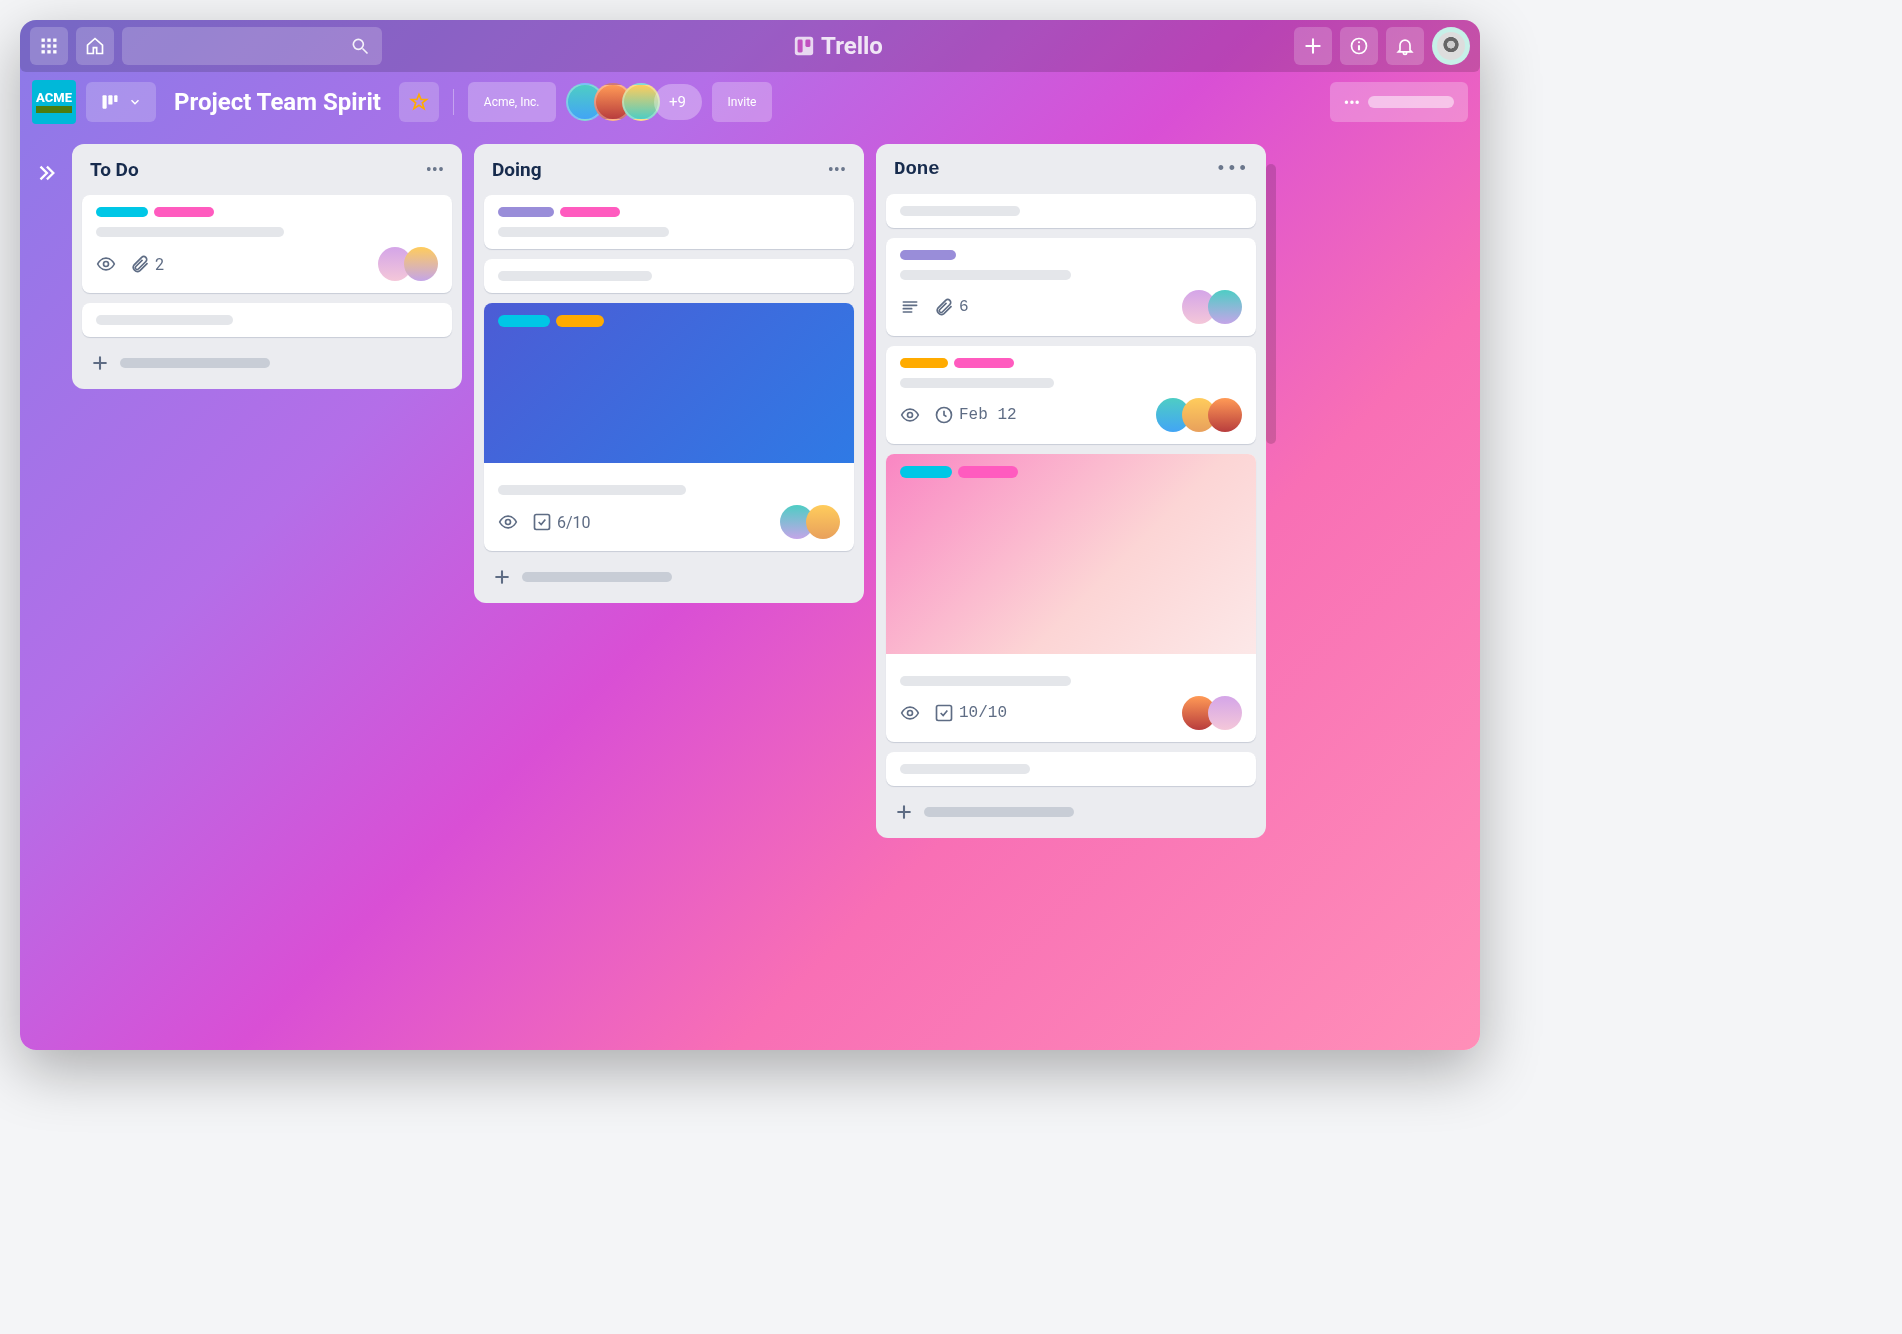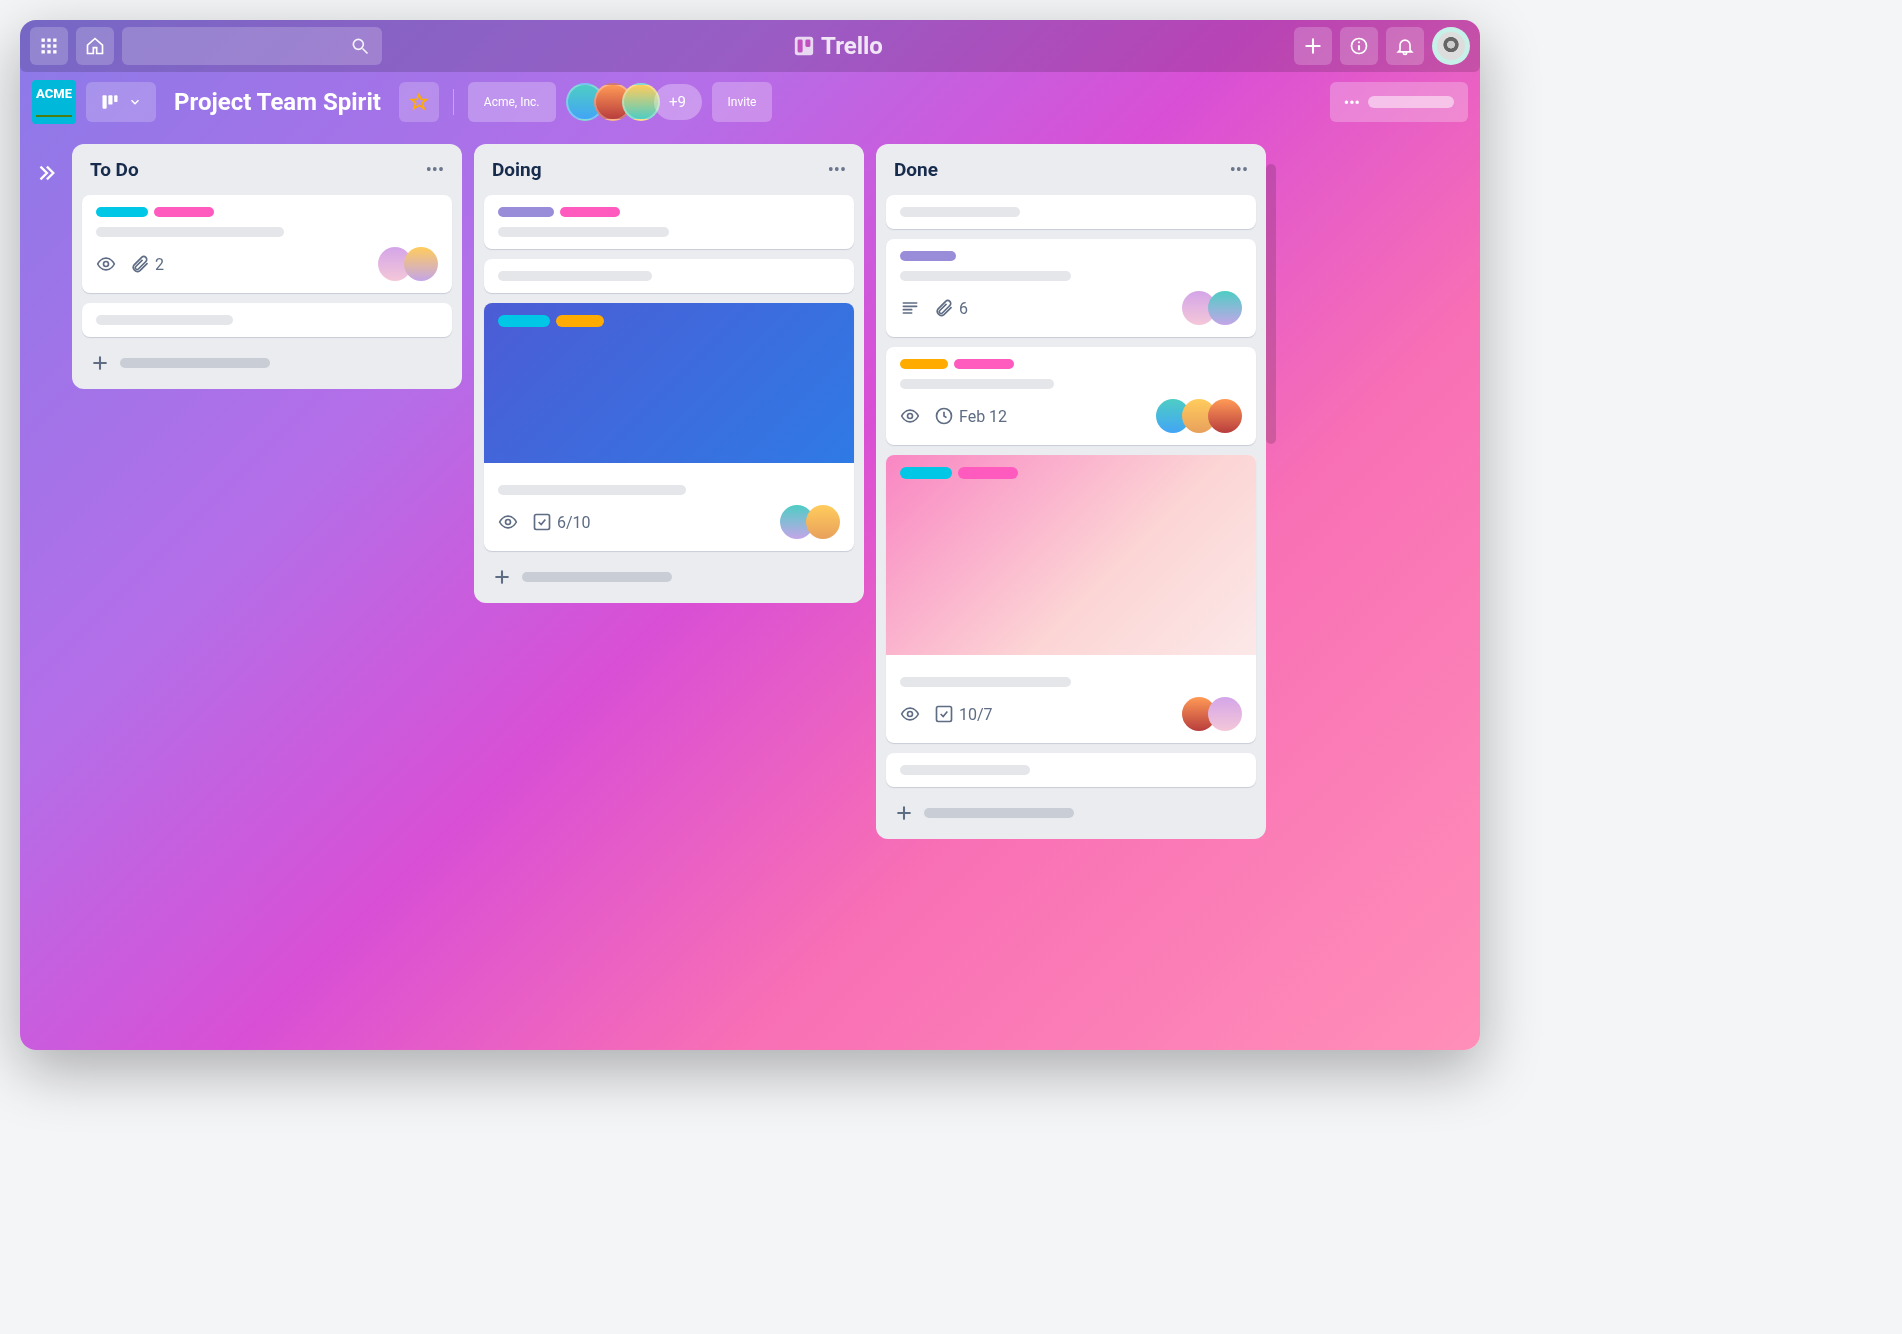--- a/index.html
+++ b/index.html
@@ -86,21 +86,21 @@
   color: #fff;
   font-weight: 800;
   font-size: 13px;
   display: flex;
   align-items: center;
   justify-content: center;
   border-radius: 4px;
   flex-direction: column;
   line-height: 1.1;
 }
-.workspace-logo span { border-bottom: 2px solid #4d7c0f; padding-bottom:13px;}
+.workspace-logo span { border-bottom: 7px solid #4d7c0f; padding-bottom:1px;}
 .view-switch {
   height: 40px;
   padding: 0 14px;
   background: rgba(255,255,255,0.2);
   border-radius: 6px;
   display: flex;
   align-items: center;
   gap: 8px;
   color: #fff;
   cursor: pointer;
@@ -282,20 +282,21 @@
   cursor: pointer;
   border-radius: 6px;
 }
 .add-ph {
   height: 10px; width: 150px;
   background: #c8cdd6;
   border-radius: 5px;
 }
 .scroll-hint {
   position: relative;
+  font-family: Liberation Mono, monospace;
 }
 .scrollbar-vis {
   position: absolute;
   right: -10px;
   top: 20px;
   width: 10px;
   height: 280px;
   background: rgba(0,0,0,0.15);
   border-radius: 5px;
 }
@@ -596,21 +597,21 @@
                   <svg class="ic" viewBox="0 0 24 24">
                       <path d="M2 12s3.5-7 10-7 10 7 10 7-3.5 7-10 7S2 12 2 12Z" fill="none" stroke="currentColor" stroke-width="2"></path>
                       <circle cx="12" cy="12" r="3" fill="none" stroke="currentColor" stroke-width="2"></circle>
                     </svg>
                 </div>
                 <div class="footer-item">
                   <svg class="ic" viewBox="0 0 24 24">
                       <rect x="3" y="3" width="18" height="18" rx="2" fill="none" stroke="currentColor" stroke-width="2"></rect>
                       <path d="M8 12l3 3 5-6" fill="none" stroke="currentColor" stroke-width="2"></path>
                     </svg>
-                  <span>10/7</span>
+                  <span>10/10</span>
                 </div>
               </div>
               <div class="footer-right">
                 <div class="card-av" style="background:linear-gradient(#ff9a56,#b83d3d)"></div>
                 <div class="card-av" style="background:linear-gradient(#d4a5e8,#f4c7d9)"></div>
               </div>
             </div>
           </div>
         </div>
         <div class="card">

